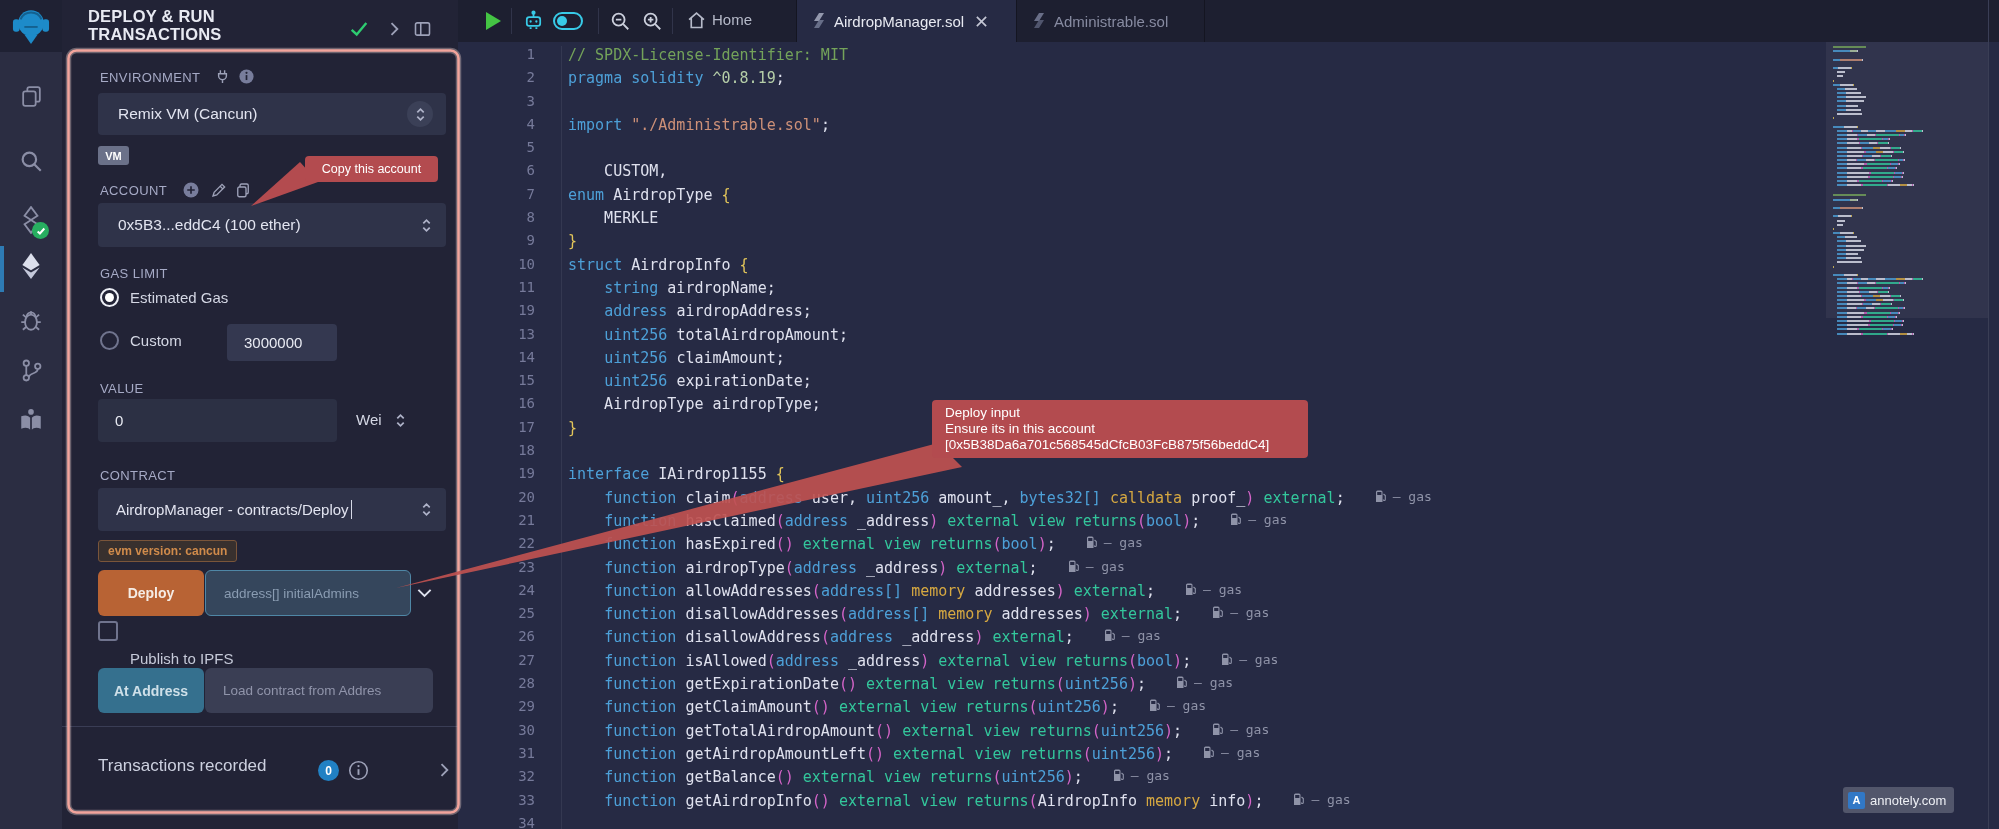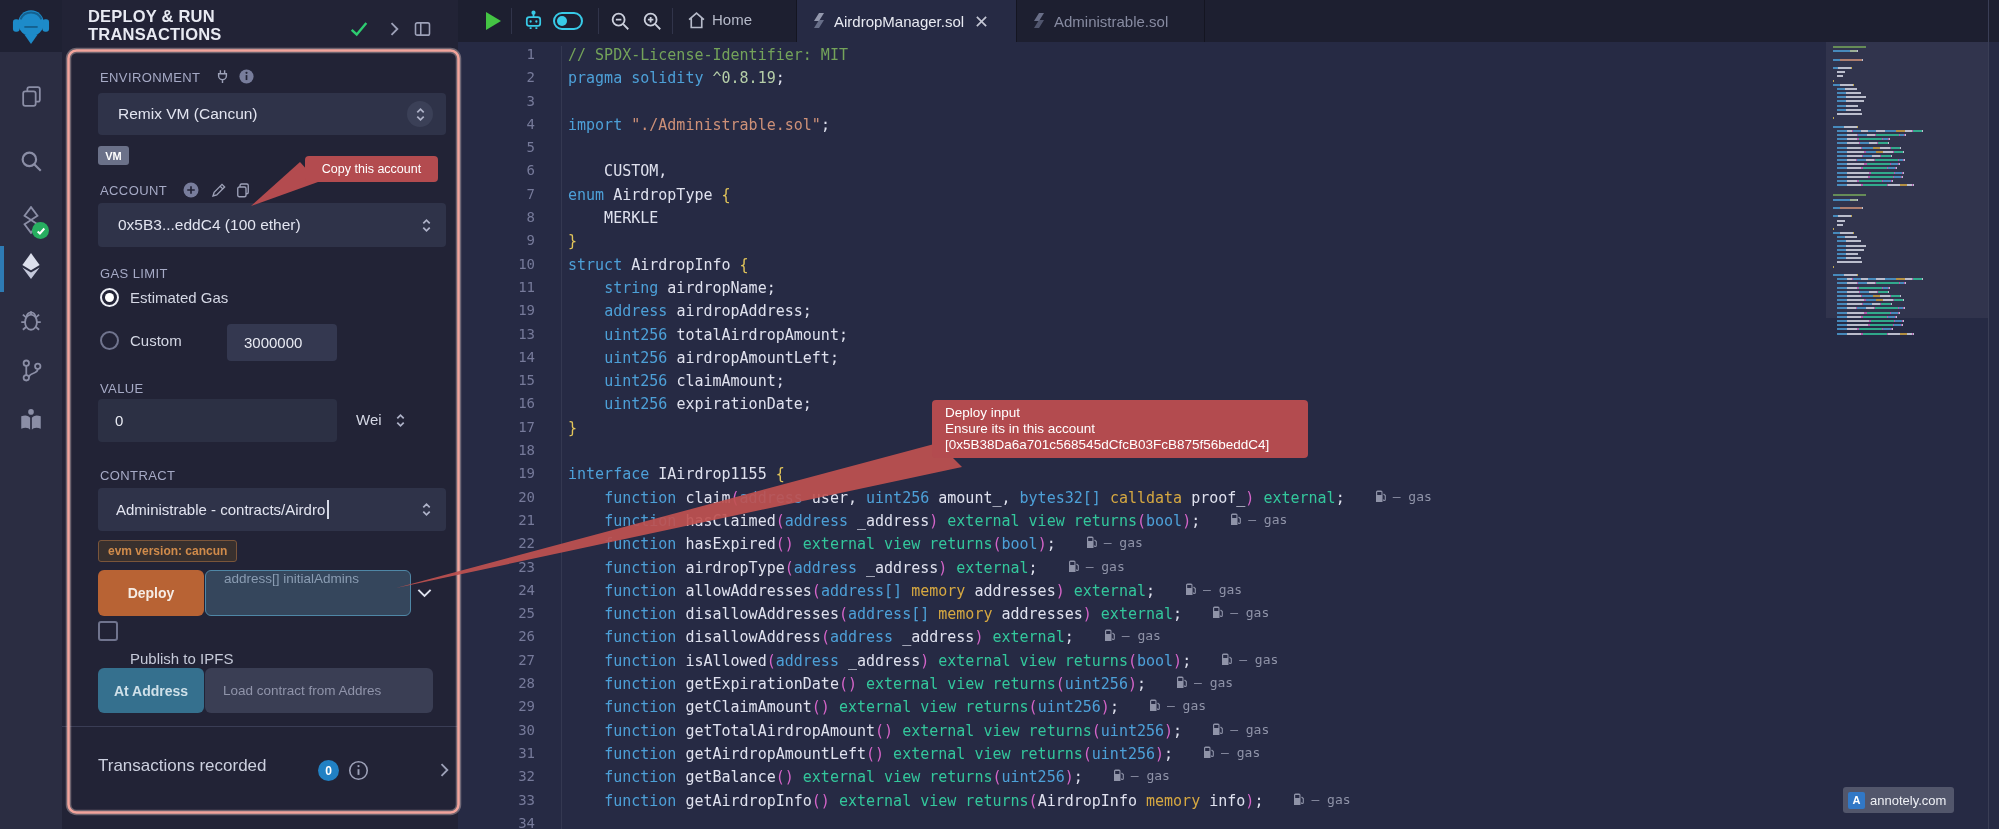--- a/index.html
+++ b/index.html
@@ -36,21 +36,21 @@
   .tinput { background:#343850; border-radius:4px; color:#e8eaf2; font-size:15px;
             display:flex; align-items:center; padding-left:17px; }
   .badge-evm { left:36px; top:540px; height:22px; padding:0 9px; display:inline-flex; align-items:center;
                background:#38302e; border:1px solid #7a553a; border-radius:3px;
                color:#d08b4b; font-size:12px; font-weight:700; }
   .btn { border-radius:6px; display:flex; align-items:center; justify-content:center;
          font-size:14px; font-weight:700; }
   #deploy-btn { left:36px; top:570px; width:106px; height:46px; background:#b86334; color:#f5ece5; }
   #deploy-input { left:143px; top:570px; width:206px; height:46px; background:#35465c;
                   border:1px solid #4f87a6; border-radius:6px; color:#8a9cb2; font-size:13.5px;
-                  display:flex; align-items:flex-start; padding-left:18px; }
+                  display:flex; align-items:center; padding-left:18px; }
   #ataddr-btn { left:36px; top:668px; width:106px; height:45px; background:#35708e; color:#cfe0e9; }
   #ataddr-input { left:143px; top:668px; width:228px; height:45px; background:#3a3e54; border-radius:6px;
                   color:#9094aa; font-size:13.5px; display:flex; align-items:center; padding-left:18px; }
   .checkbox { width:20px; height:20px; border:2px solid #70748e; border-radius:3px; }
   .divider { left:0; top:726px; width:396px; height:1px; background:#3a3d55; }
   #tx-label { left:36px; top:756px; font-size:17px; color:#ccd0df; }
   #tx-badge { left:256px; top:760px; width:21px; height:21px; border-radius:50%; background:#2181c4;
               color:#fff; font-size:12px; font-weight:700; display:flex; align-items:center; justify-content:center; }
   .cursor { width:1.5px; height:19px; background:#d6d9e6; margin-left:2px; }
 
@@ -253,21 +253,21 @@
     <div class="tinput abs" style="left:36px; top:399px; width:239px; height:43px; background:#2c3044">
       <span>0</span>
     </div>
     <div class="radio-label abs" style="left:294px; top:411px">Wei</div>
     <svg class="stepper abs" style="left:333px; top:413px" viewBox="0 0 10 14" fill="none" stroke="#aeb2c8" stroke-width="1.6">
         <path d="M2 5 L5 2 L8 5 M2 9 L5 12 L8 9"></path>
       </svg>
 
     <div class="sec-label abs" style="left:38px; top:468px">CONTRACT</div>
     <div class="select abs" style="left:36px; top:488px; width:348px; height:43px; font-size:15px; padding-left:18px">
-      <span>Administrable - contracts/Airdro</span>
+      <span>AirdropManager - contracts/Deploy</span>
       <div class="cursor"></div>
       <svg class="stepper abs" style="right:14px; top:14px" viewBox="0 0 10 14" fill="none" stroke="#aeb2c8" stroke-width="1.6">
           <path d="M2 5 L5 2 L8 5 M2 9 L5 12 L8 9"></path>
         </svg>
     </div>
     <div class="badge-evm abs">evm version: cancun</div>
 
     <div class="btn abs" id="deploy-btn">Deploy</div>
     <div class="abs" id="deploy-input">
       <span>address[] initialAdmins</span>
@@ -409,23 +409,23 @@
           <div class="code-line"><span class="tok-k">import </span><span class="tok-s">"./Administrable.sol"</span><span class="tok-w">;</span></div>
           <div class="code-line"></div>
           <div class="code-line"><span class="tok-w">    CUSTOM,</span></div>
           <div class="code-line"><span class="tok-k">enum </span><span class="tok-w">AirdropType </span><span class="tok-b">{</span></div>
           <div class="code-line"><span class="tok-w">    MERKLE</span></div>
           <div class="code-line"><span class="tok-b">}</span></div>
           <div class="code-line"><span class="tok-k">struct </span><span class="tok-w">AirdropInfo </span><span class="tok-b">{</span></div>
           <div class="code-line"><span class="tok-w">    </span><span class="tok-k">string </span><span class="tok-w">airdropName;</span></div>
           <div class="code-line"><span class="tok-w">    </span><span class="tok-k">address </span><span class="tok-w">airdropAddress;</span></div>
           <div class="code-line"><span class="tok-w">    </span><span class="tok-k">uint256 </span><span class="tok-w">totalAirdropAmount;</span></div>
-          <div class="code-line"><span class="tok-w">    </span><span class="tok-k">uint256 </span><span class="tok-w">airdropAmountLeft;</span></div>
           <div class="code-line"><span class="tok-w">    </span><span class="tok-k">uint256 </span><span class="tok-w">claimAmount;</span></div>
           <div class="code-line"><span class="tok-w">    </span><span class="tok-k">uint256 </span><span class="tok-w">expirationDate;</span></div>
+          <div class="code-line"><span class="tok-w">    AirdropType airdropType;</span></div>
           <div class="code-line"><span class="tok-b">}</span></div>
           <div class="code-line"></div>
           <div class="code-line"><span class="tok-k">interface </span><span class="tok-w">IAirdrop1155 </span><span class="tok-b">{</span></div>
           <div class="code-line"><span class="tok-w">    </span><span class="tok-k">function </span><span class="tok-w">claim</span><span class="tok-p">(</span><span class="tok-k">address </span><span class="tok-w">user, </span><span class="tok-k">uint256 </span><span class="tok-w">amount_, </span><span class="tok-k">bytes32[] </span><span class="tok-m">calldata </span><span class="tok-w">proof_</span><span class="tok-p">)</span><span class="tok-v"> external</span><span class="tok-w">;</span><span class="gas-note"><svg width="11" height="13" viewBox="0 0 11 13">
                 <path d="M1 12 V2 a1.5 1.5 0 0 1 1.5-1.5 h3.5 A1.5 1.5 0 0 1 7.5 2 V12 Z" fill="#8f93a8"></path>
                 <rect x="2.2" y="2" width="4.2" height="3" fill="#262a44"></rect>
                 <path d="M8.5 4 l1.8 1.6 V9.5 a1 1 0 0 1 -2 0" fill="none" stroke="#8f93a8" stroke-width="1.1"></path>
               </svg><span>– gas</span></span></div>
           <div class="code-line"><span class="tok-w">    </span><span class="tok-k">function </span><span class="tok-w">hasClaimed</span><span class="tok-p">(</span><span class="tok-k">address </span><span class="tok-w">_address</span><span class="tok-p">)</span><span class="tok-v"> external view returns</span><span class="tok-p">(</span><span class="tok-k">bool</span><span class="tok-p">)</span><span class="tok-w">;</span><span class="gas-note"><svg width="11" height="13" viewBox="0 0 11 13">
                 <path d="M1 12 V2 a1.5 1.5 0 0 1 1.5-1.5 h3.5 A1.5 1.5 0 0 1 7.5 2 V12 Z" fill="#8f93a8"></path>

